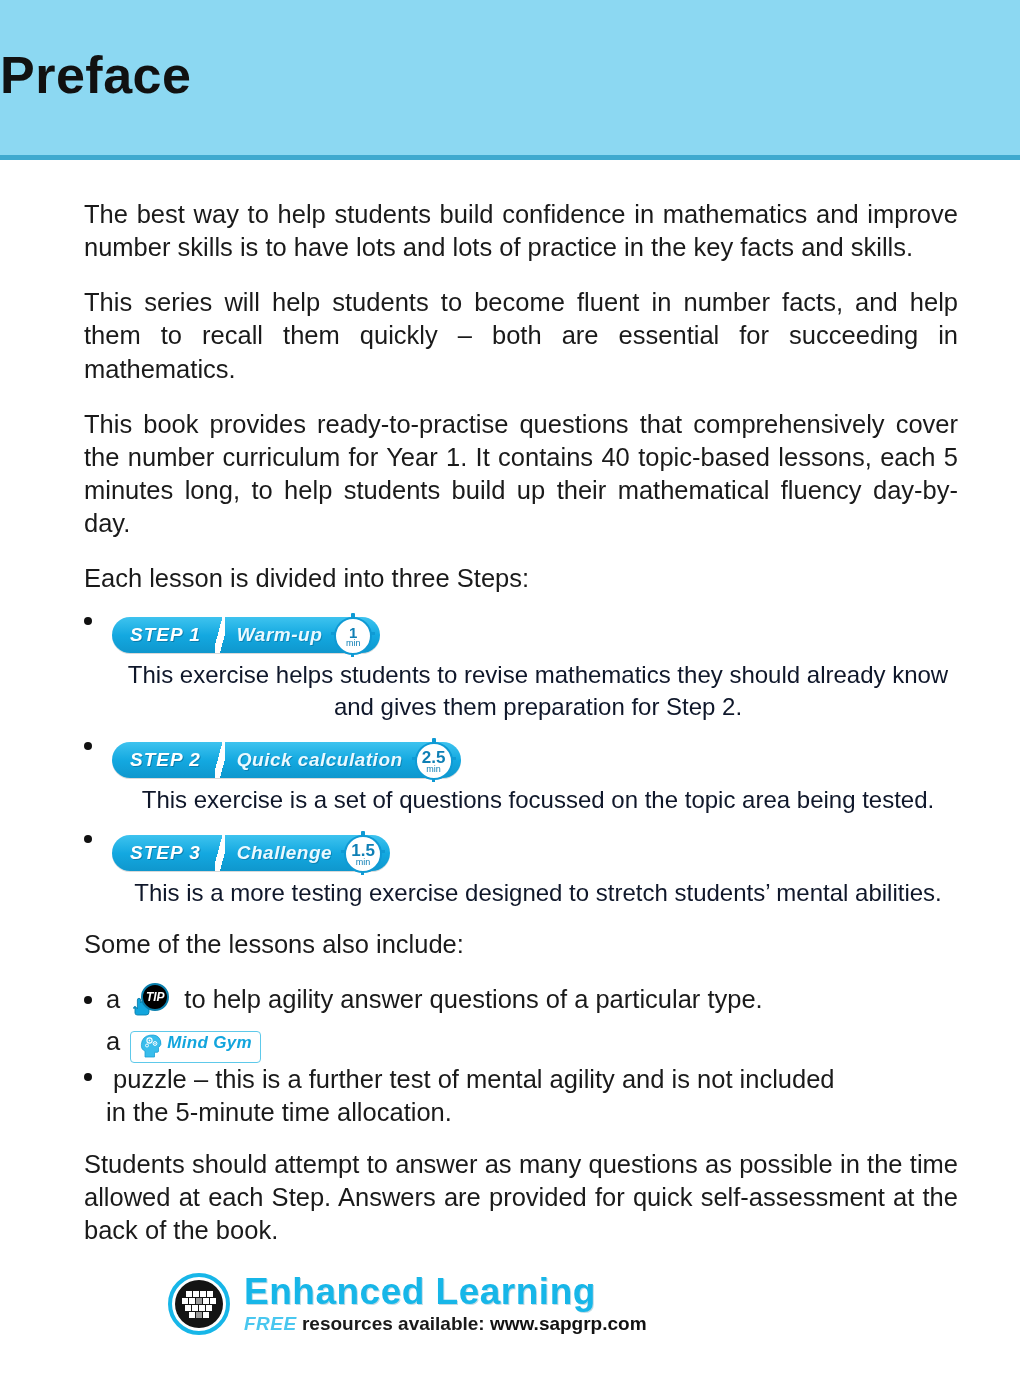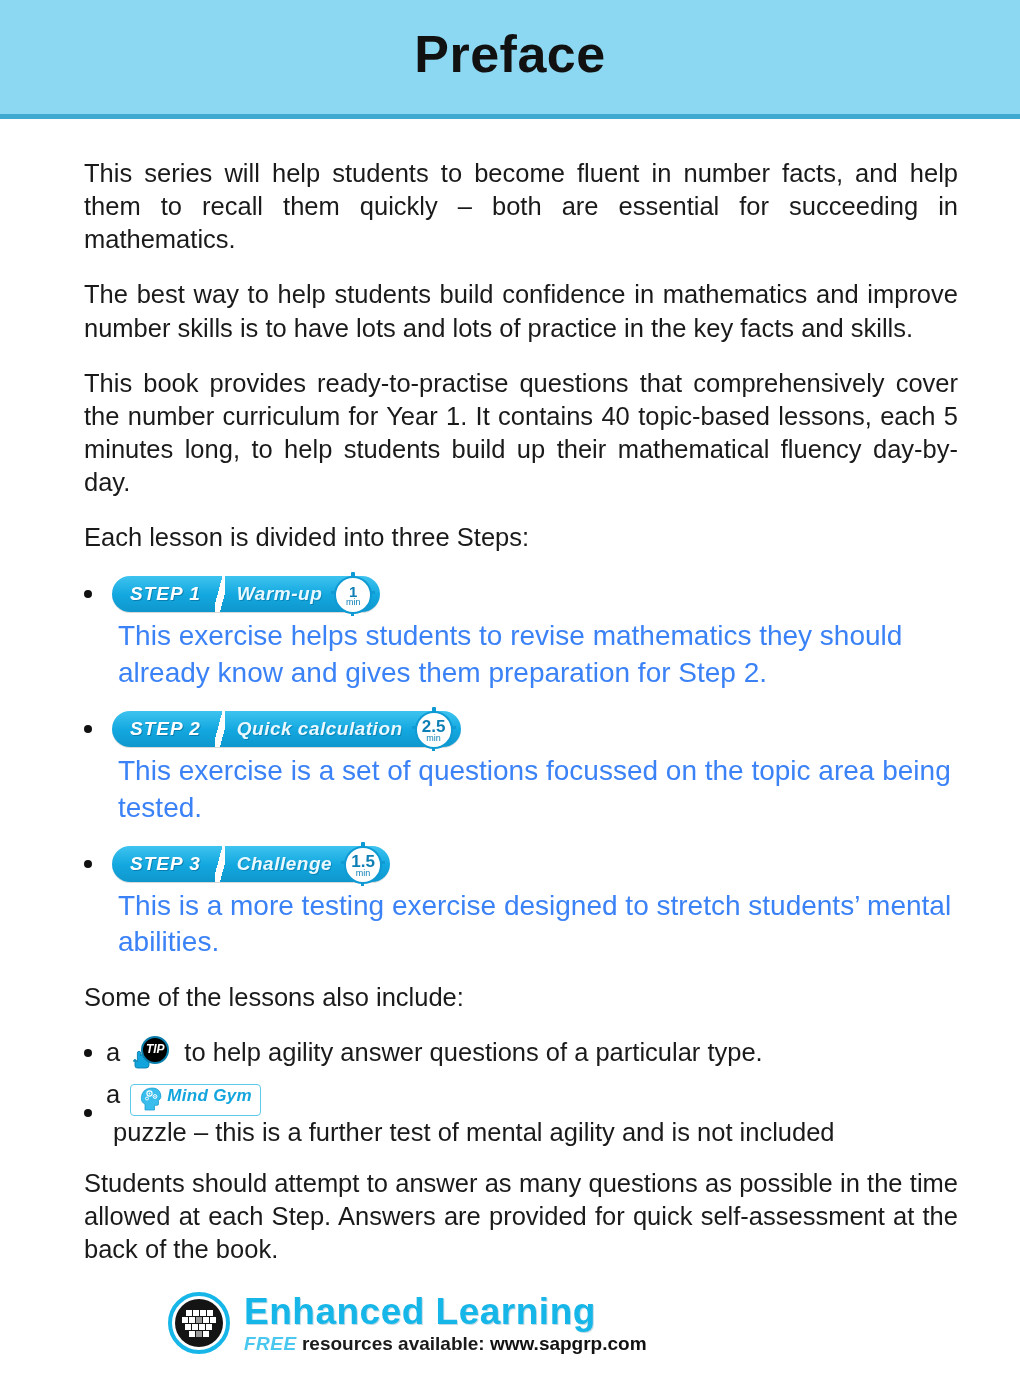--- a/index.html
+++ b/index.html
@@ -10,26 +10,26 @@
     background: #ffffff;
     font-family: "Liberation Sans", sans-serif;
     color: #1a1a1a;
     position: relative;
     overflow: hidden;
   }
 
   
   .header {
     width: 1020px;
-    height: 119px;
+    height: 160px;
     background: #8cd8f2;
     border-bottom: 5px solid #3fa9cf;
     display: flex;
     align-items: center;
-    justify-content: center;
+    justify-content: flex-start;
     position: relative;
   }
   .header-title {
     font-size: 52px;
     font-weight: bold;
     color: #111111;
     letter-spacing: 0.5px;
     line-height: 1;
     padding-bottom: 6px;
   }
@@ -44,31 +44,31 @@
     line-height: 1.30;
     margin: 0 0 22px 0;
     text-align: justify;
     text-justify: inter-word;
     color: #1a1a1a;
   }
   p.para.nojust { text-align: left; }
   p.para:last-child { margin-bottom: 0; }
 
   .sub-para {
-    font-size: 28px;
+    font-size: 24px;
     line-height: 1.30;
     margin: 6px 0 20px 34px;
-    text-align: left;
-    color: #3b82f6;
+    text-align: center;
+    color: #0f172a;
   }
 
   
   .step-row {
     display: flex;
-    align-items: center;
+    align-items: flex-start;
     margin: 0 0 2px 0;
   }
   .bullet {
     width: 8px; height: 8px;
     border-radius: 50%;
     background: #111;
     margin-right: 20px;
     flex: 0 0 auto;
   }
 
@@ -255,22 +255,22 @@
 </style>
 </head>
 <body>
 
 <div class="header">
   <div class="header-title">Preface</div>
 </div>
 
 <div class="page">
 
+  <p class="para">The best way to help students build confidence in mathematics and improve number skills is to have lots and lots of practice in the key facts and skills.</p>
   <p class="para">This series will help students to become fluent in number facts, and help them to recall them quickly – both are essential for succeeding in mathematics.</p>
-  <p class="para">The best way to help students build confidence in mathematics and improve number skills is to have lots and lots of practice in the key facts and skills.</p>
   <p class="para">This book provides ready-to-practise questions that comprehensively cover the number curriculum for Year 1. It contains 40 topic-based lessons, each 5 minutes long, to help students build up their mathematical fluency day-by-day.</p>
   <p class="para nojust">Each lesson is divided into three Steps:</p>
 
   <div class="step-row">
     <span class="bullet"></span>
     <span class="step-pill">
       <span class="step-left">STEP 1</span>
       <span class="step-sep"></span>
       <span class="step-right">Warm-up</span>
       <span class="timer">
@@ -345,20 +345,21 @@
           <svg class="mg-head" viewBox="0 0 26 26">
             <path d="M6 25 L6 19 Q2 17.5 2.4 12.5 Q2.9 4.5 11 3.2 Q19 2 21.5 8.5 Q23.2 13 19.5 15.5 L19.5 19 Q19.5 20.3 18 20.3 L15.5 20.3 L15.5 25 Z" fill="#39bdec" stroke="#1b9fd4" stroke-width="0.8"></path>
             <circle cx="10.5" cy="8.5" r="2.6" fill="none" stroke="#ffffff" stroke-width="1.1"></circle>
             <circle cx="10.5" cy="8.5" r="0.9" fill="#ffffff"></circle>
             <circle cx="16" cy="11.5" r="1.9" fill="none" stroke="#ffffff" stroke-width="1"></circle>
             <circle cx="16" cy="11.5" r="0.7" fill="#ffffff"></circle>
             <circle cx="8" cy="13.5" r="1.5" fill="none" stroke="#ffffff" stroke-width="0.9"></circle>
           </svg>
           <span class="mg-text">Mind Gym</span>
         </span><span class="il-text"> puzzle – this is a further test of mental agility and is not included</span>
+      <div style="margin-left:0">in the 5-minute time allocation.</div>
     </span>
   </div>
 
   <p class="para" style="margin-top:18px">Students should attempt to answer as many questions as possible in the time allowed at each Step. Answers are provided for quick self-assessment at the back of the book.</p>
 
   <div class="el-block">
     <svg class="el-icon" viewBox="0 0 62 62">
       <circle cx="31" cy="31" r="29" fill="none" stroke="#17b6e8" stroke-width="4"></circle>
       <circle cx="31" cy="31" r="24" fill="#141414"></circle>
       <g fill="#ffffff">

